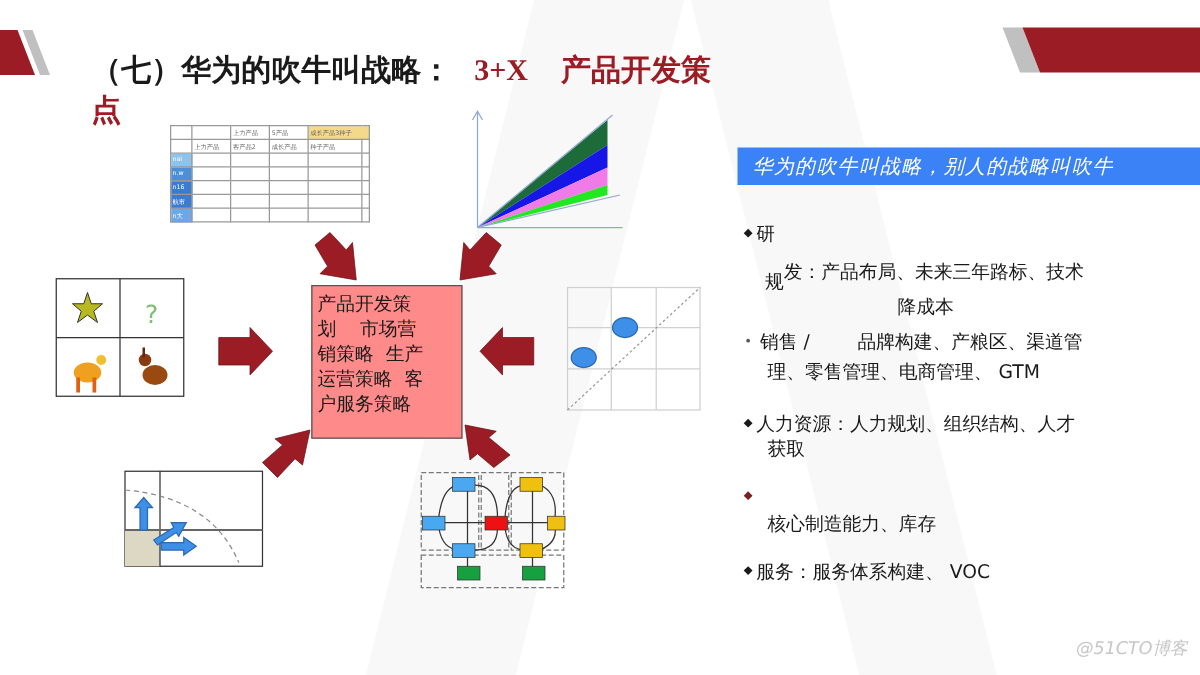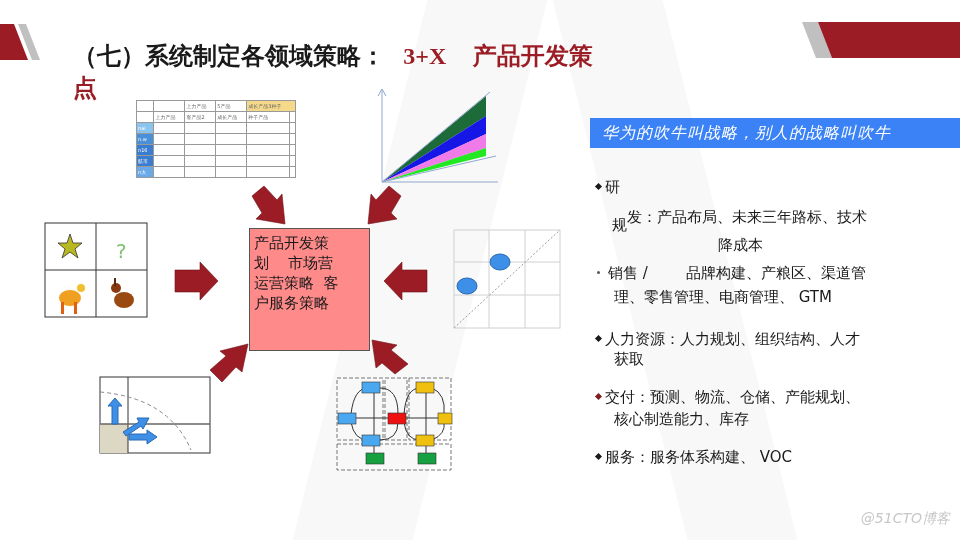--- a/index.html
+++ b/index.html
@@ -31,21 +31,21 @@
   <polygon points="0,4 14,4 28,40 0,40" fill="#9b1c24"></polygon>
   <polygon points="18,4 26,4 40,40 32,40" fill="#c0c0c0"></polygon>
 </svg>
 
 <svg class="abs" style="left:780px; top:20px;" width="180" height="40">
   <polygon points="22,2 38,2 52,38 36,38" fill="#c0c0c0"></polygon>
   <polygon points="38,2 180,2 180,38 52,38" fill="#9b1c24"></polygon>
 </svg>
 
 <div class="title">
-  <span>（七）系统制定各领域策略：</span>
+  <span>（七）华为的吹牛叫战略：</span>
   <span class="red serif" style="margin-left:10px;">3+X</span>
   <span class="red" style="margin-left:18px;">产品开发策</span>
 </div>
 <div class="title2">点</div>
 
 <table class="tbl">
   <tbody>
       <tr>
     <td></td>
         <td></td>
@@ -207,32 +207,33 @@
 
     <polygon points="222,382 210,370 226,356 220,351 248,344 242,372 236,367"></polygon>
 
     <polygon points="395,374 408,364 391,350 397,345 372,340 376,368 382,363"></polygon>
   </g>
 </svg>
 
 <div class="center-box">
   <div>产品开发策</div>
   <div style="white-space:pre;">划    市场营</div>
+  <div style="white-space:pre;">销策略  生产</div>
   <div style="white-space:pre;">运营策略  客</div>
   <div>户服务策略</div>
 </div>
 
 <div class="banner">华为的吹牛叫战略，别人的战略叫吹牛</div>
 
 <div class="bullets">
   <div class="bullet" style="top:6px;"><span class="dia"></span><span>研</span></div>
   <div class="bullet" style="top:36px; left:18px;"><span style="font-size:15px; position:relative; top:8px;">规</span><span>发：产品布局、未来三年路标、技术</span></div>
   <div class="bullet" style="top:64px; left:124px;">降成本</div>
   <div class="bullet" style="top:92px;"><span class="dot"></span><span style="white-space:pre;">销售 /        品牌构建、产粮区、渠道管</span></div>
   <div class="bullet" style="top:116px; left:20px;">理、零售管理、电商管理、 GTM</div>
   <div class="bullet" style="top:158px;"><span class="dia"></span><span>人力资源：人力规划、组织结构、人才</span></div>
   <div class="bullet" style="top:178px; left:20px;">获取</div>
-  <div class="bullet" style="top:216px;"><span class="dia red"></span><span>交付：预测、物流、仓储、产能规划、</span></div>
+  <div class="bullet" style="top:216px;"><span class="dia red"></span></div>
   <div class="bullet" style="top:238px; left:20px;">核心制造能力、库存</div>
   <div class="bullet" style="top:276px;"><span class="dia"></span><span>服务：服务体系构建、 VOC</span></div>
 </div>
 
 <div class="watermark">@51CTO博客</div>
 
 </body></html>

